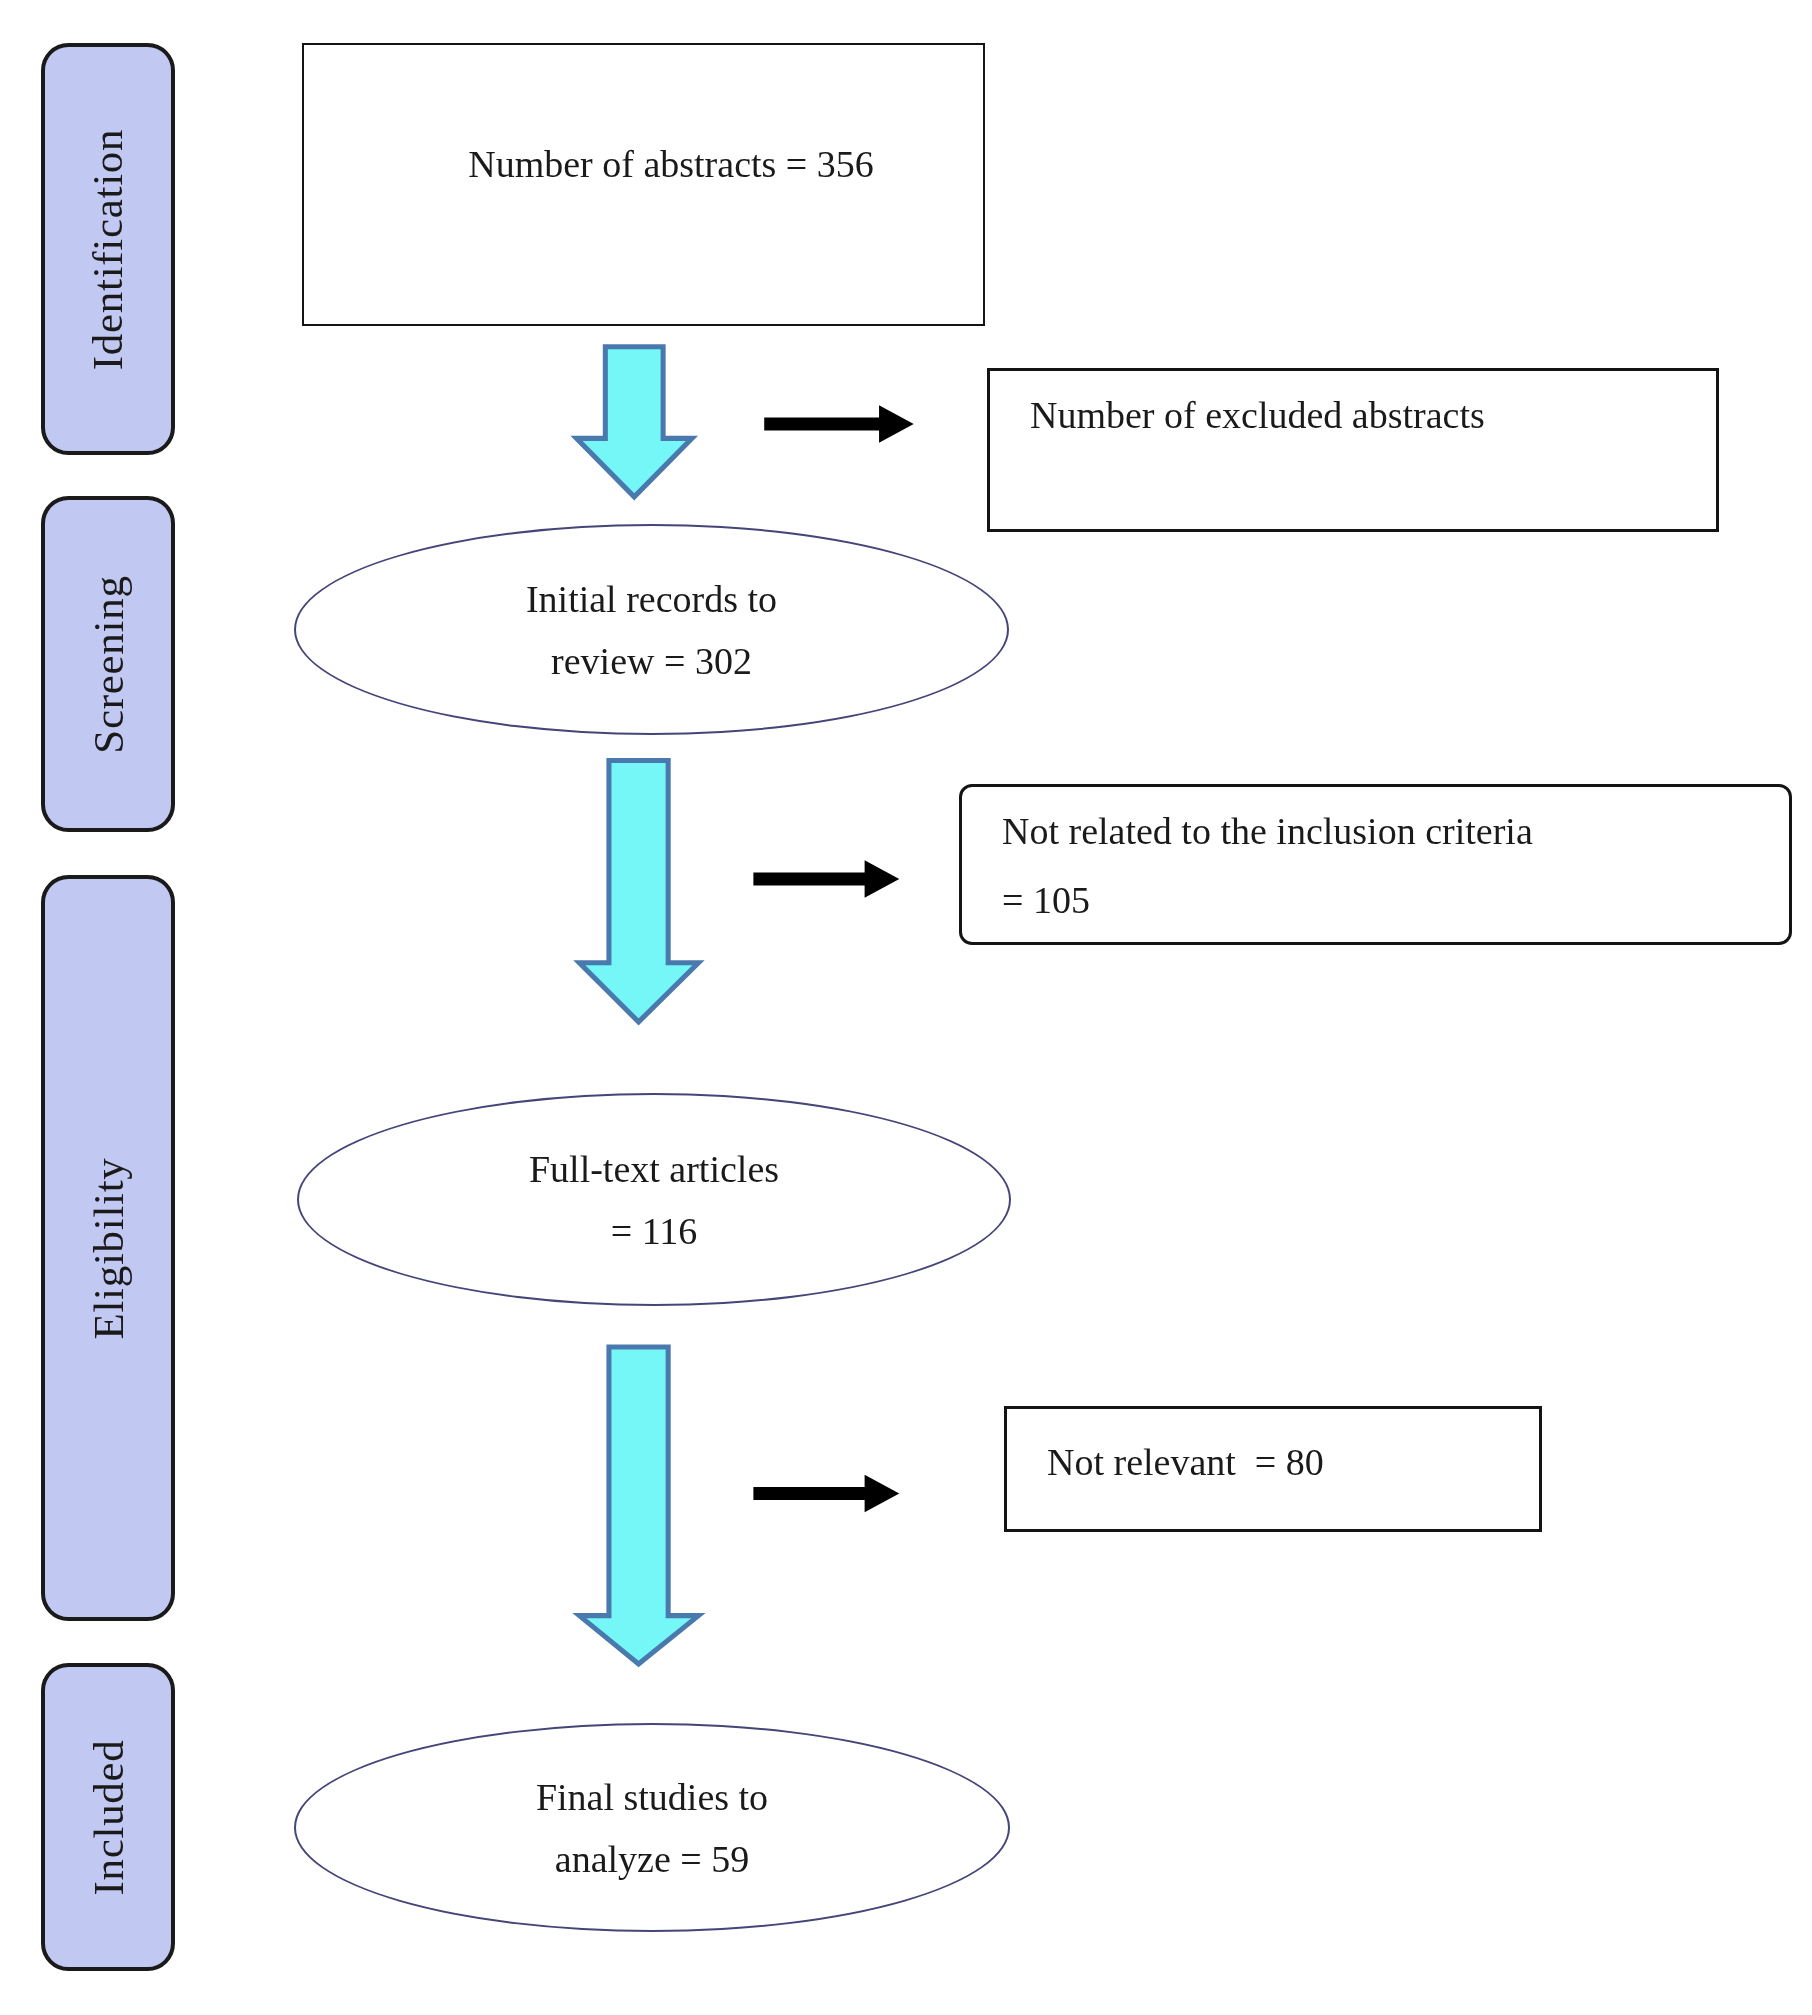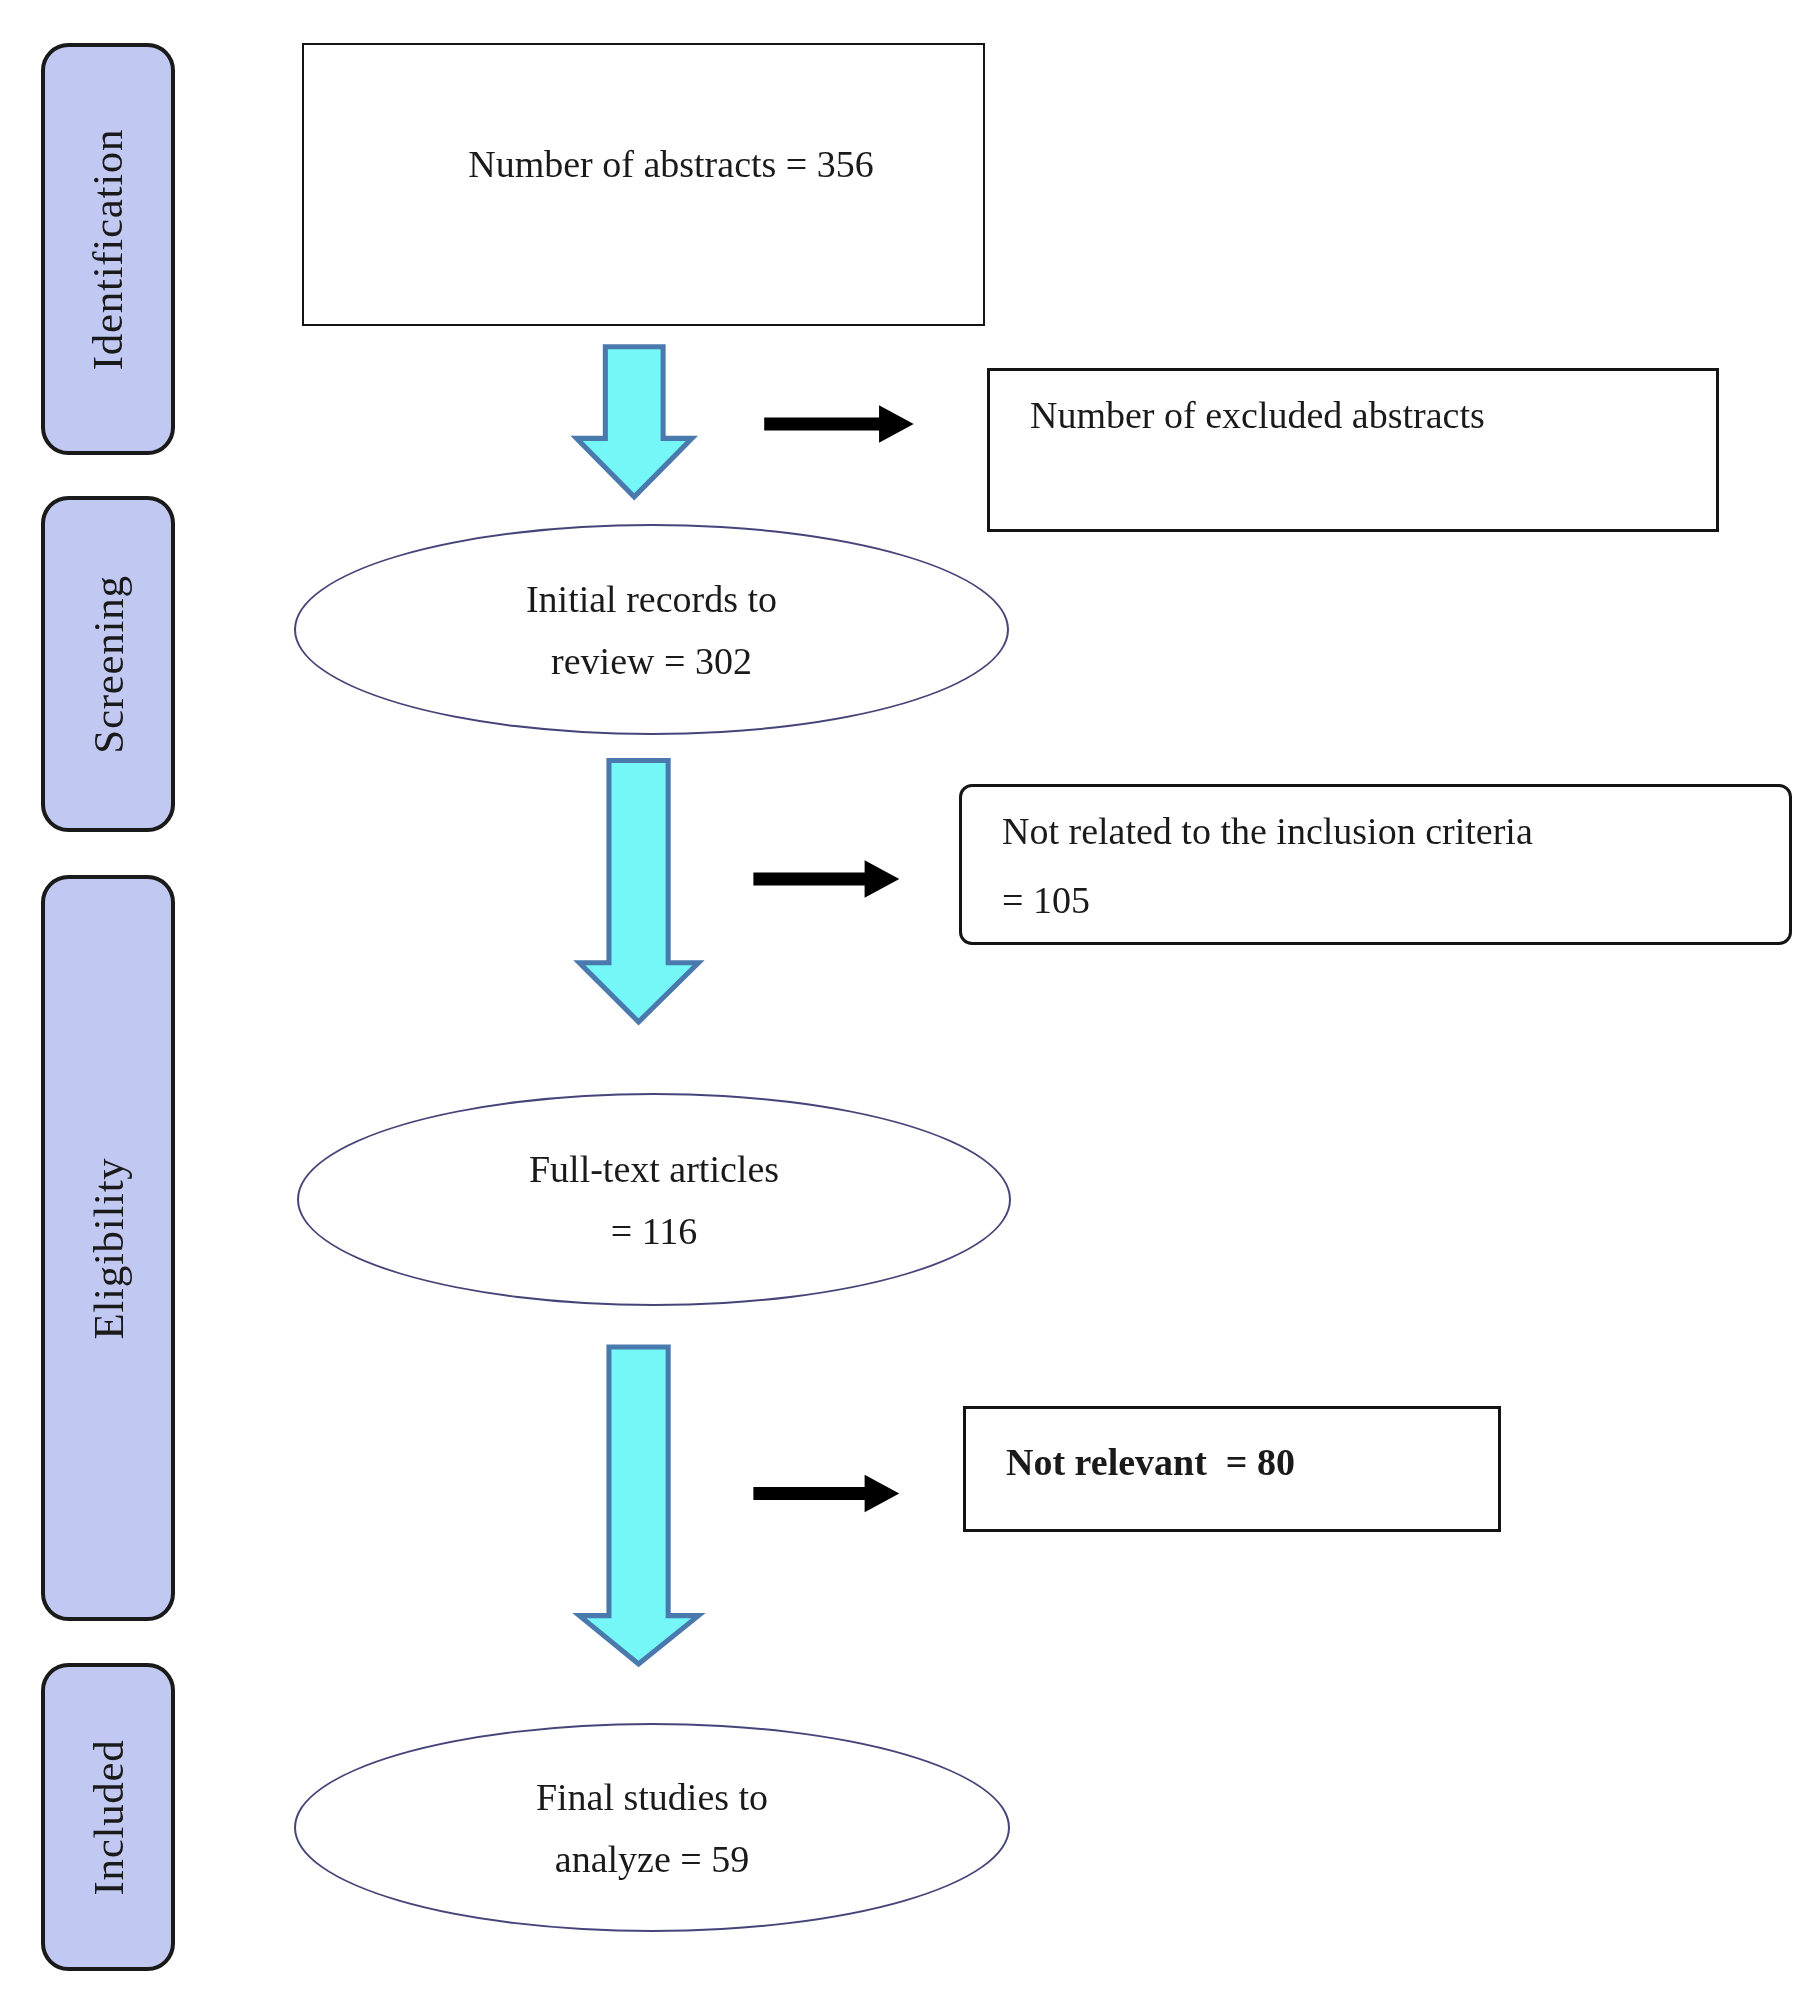--- a/index.html
+++ b/index.html
@@ -45,21 +45,21 @@
     position:absolute;
     background:#fff;
     border:3.6px solid var(--box-border);
     box-sizing:border-box;
     font-size:38px;
     line-height:69px;
   }
   #box-abstracts{left:302px;top:43px;width:683px;height:283px;border-width:2.9px;padding:85px 0 0 55px;text-align:center;}
   #box-excluded{left:958px;top:368px;width:732px;height:164px;padding:10px 0 0 40px;margin-left:29px;}
   #box-not-related{left:959px;top:784px;width:833px;height:161px;padding:10px 0 0 40px;border-radius:13px;}
-  #box-not-relevant{left:963px;top:1406px;width:538px;height:126px;padding:19px 0 0 40px;font-weight:bold;}
+  #box-not-relevant{left:1004px;top:1406px;width:538px;height:126px;padding:19px 0 0 40px;}
   .rect-node .tline{display:block;white-space:pre-wrap;}
 
   
   .ellipse-node{
     position:absolute;
     background:#fff;
     border:2.2px solid var(--ellipse-border);
     border-radius:50%;
     box-sizing:border-box;
     display:flex;flex-direction:column;align-items:center;justify-content:center;

